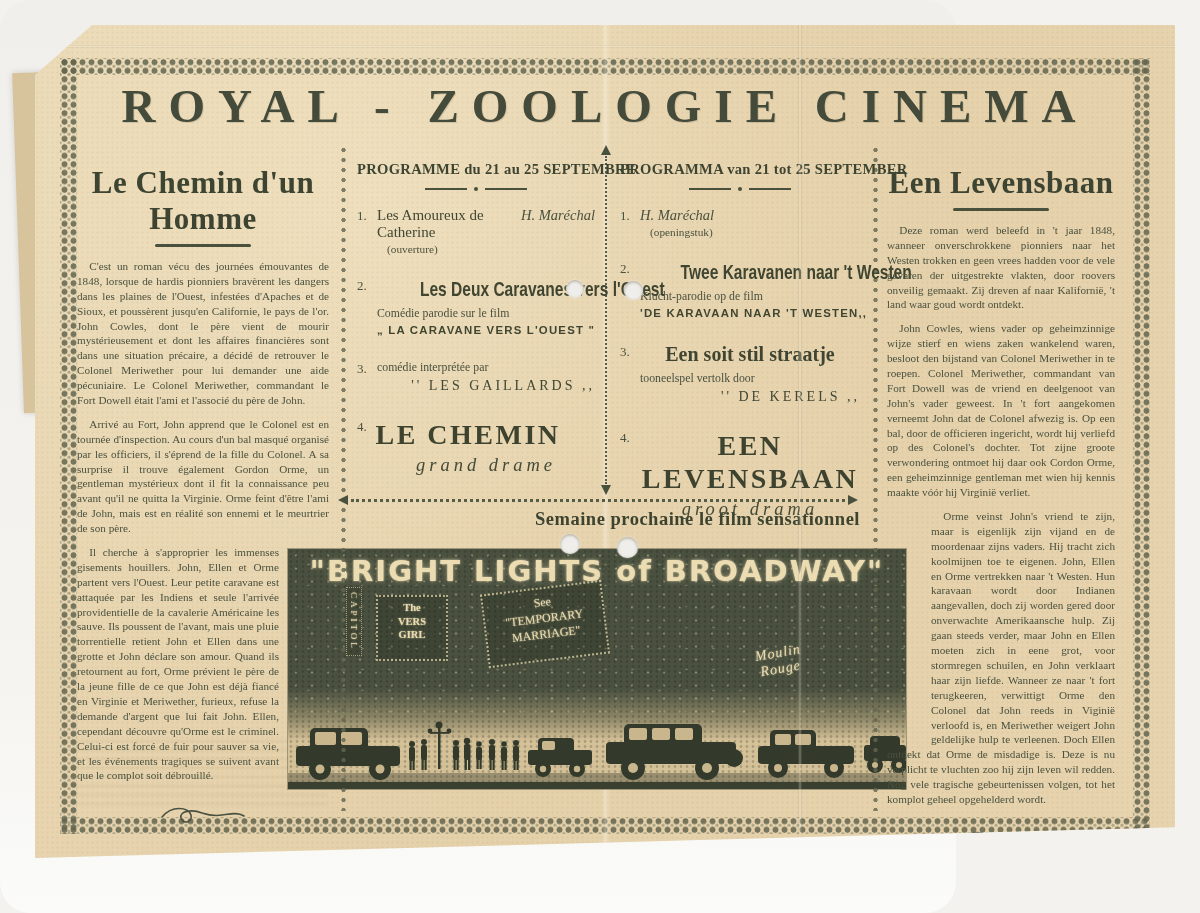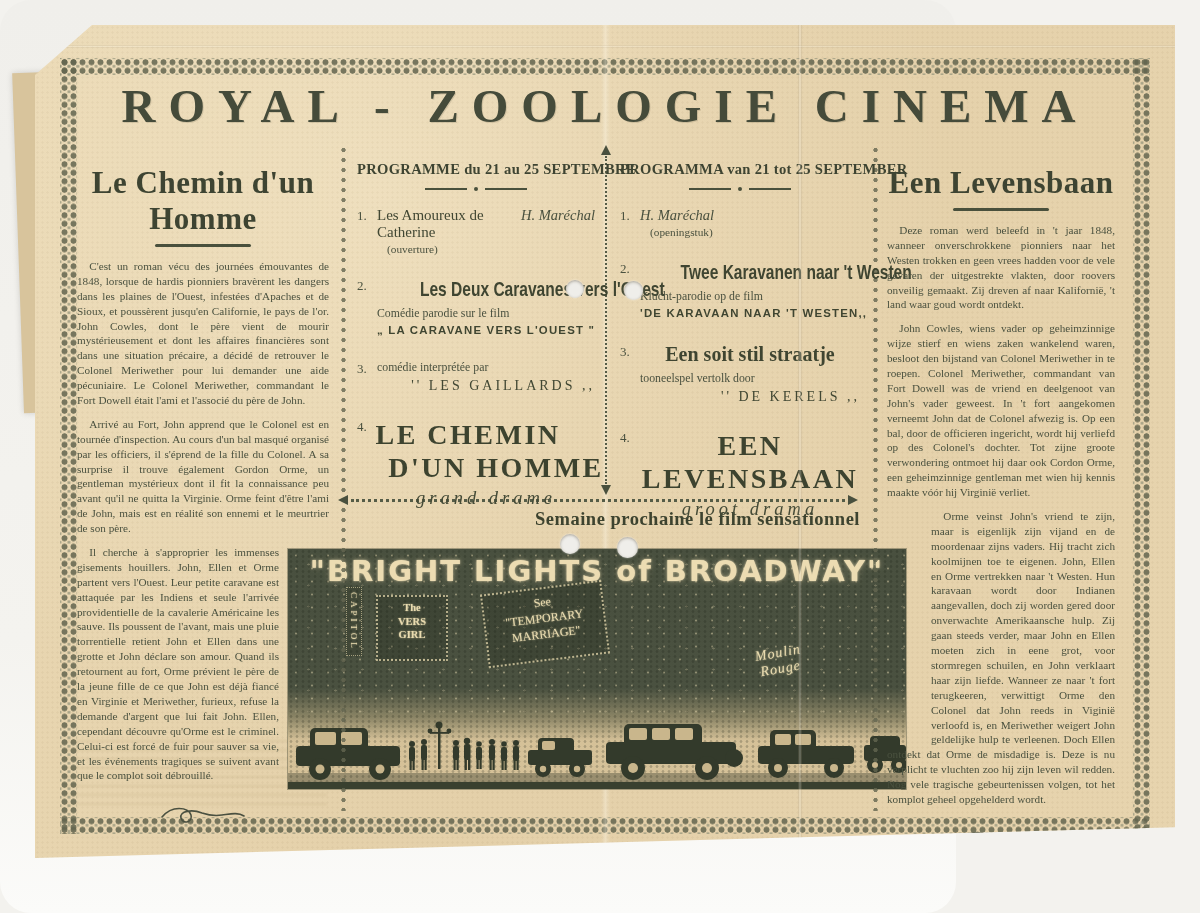--- a/index.html
+++ b/index.html
@@ -201,21 +201,20 @@
       </div>
       <div class="item i3">
         <span class="num">3.</span>
         <div class="sub">comédie interprétée par</div>
         <div class="troupe">'' LES GAILLARDS ,,</div>
       </div>
       <div class="item i4">
         <span class="num">4.</span>
         <div class="huge">
           <span class="l1">LE CHEMIN</span>
-          <span class="l2">D'UN HOMME</span>
         </div>
         <div class="genre">grand drame</div>
       </div>
     </section>
 
     <div class="vdiv">
       <span class="tri-up"></span>
       <span class="line"></span>
       <span class="tri-down"></span>
     </div>

